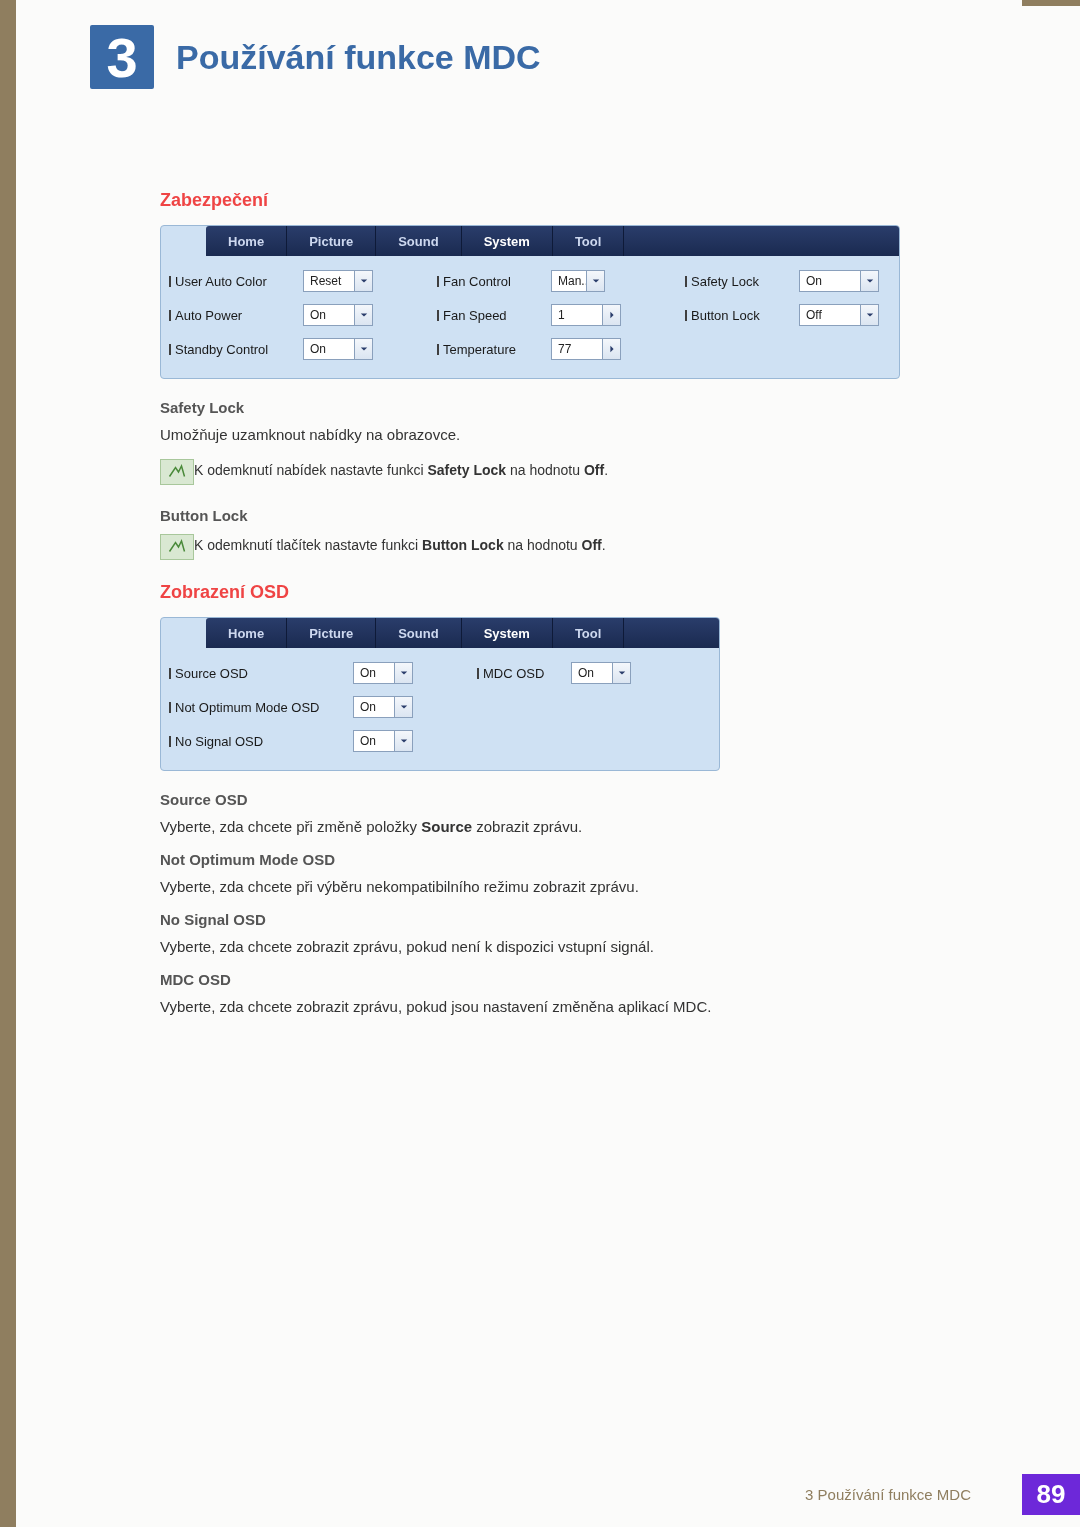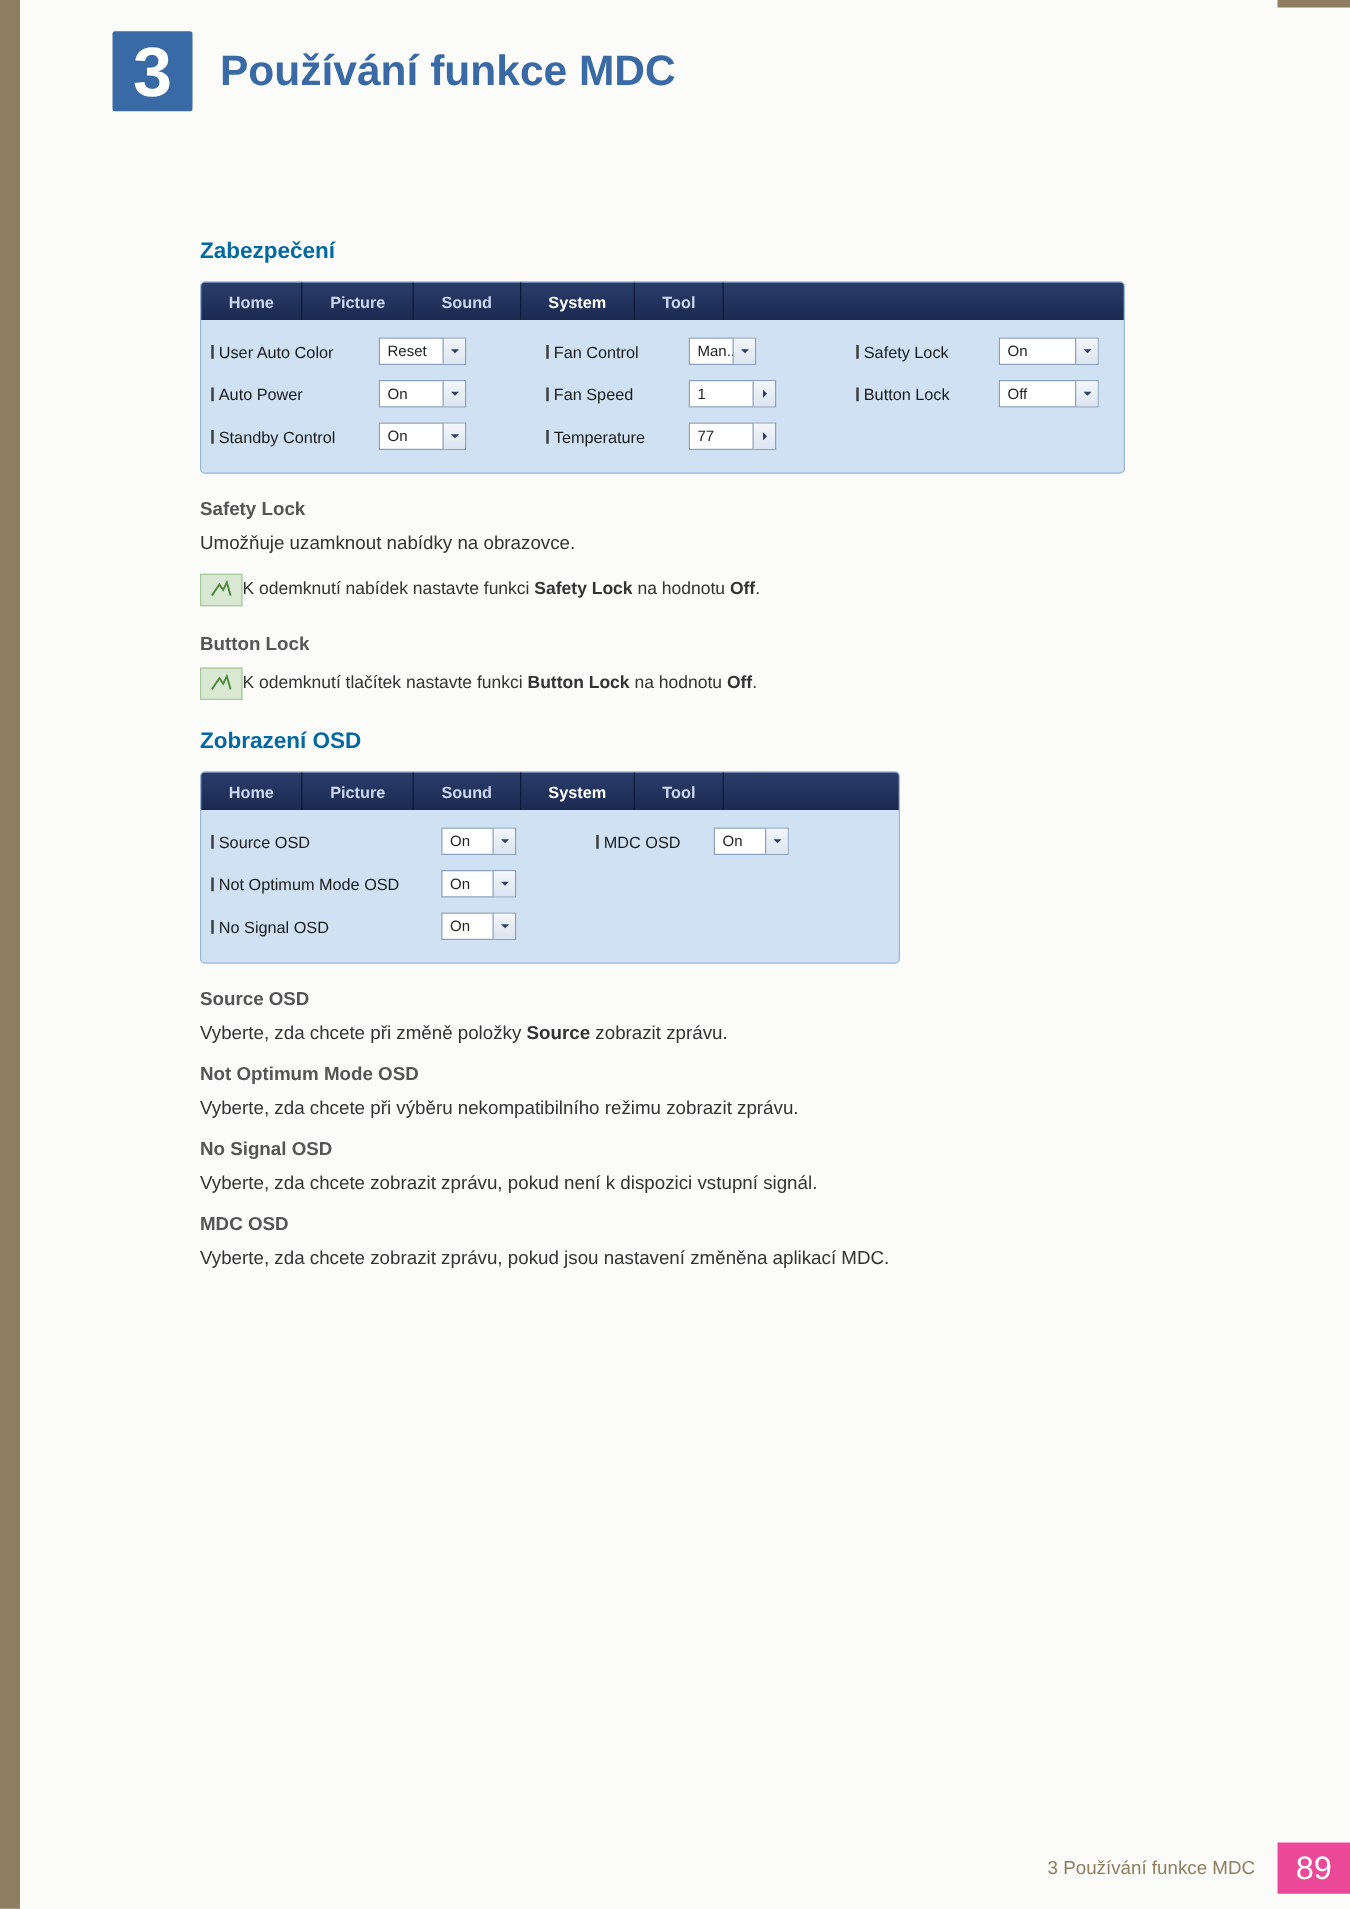--- a/index.html
+++ b/index.html
@@ -42,38 +42,39 @@
     color: #3a6aa6;
     font-size: 34px;
     font-weight: bold;
   }
   .content {
     position: absolute;
     left: 160px; top: 190px;
     width: 780px;
   }
   h2.sec {
-    color: #0369a1;
+    color: #ef4444;
     font-size: 18px;
     font-weight: bold;
     margin-bottom: 14px;
   }
   .panel {
     background: #cfe1f3;
     border: 1px solid #9ab8d6;
     border-radius: 4px;
     padding: 0 0 14px 0;
     margin-bottom: 20px;
   }
   .tabbar {
     display: flex;
     background: linear-gradient(#2a3d6b, #1a2a50);
     height: 30px;
     align-items: stretch;
     border-radius: 3px 3px 0 0;
+    margin-left: 45px;
   }
   .tab {
     color: #cdd8ef;
     font-size: 13px;
     font-weight: bold;
     padding: 0 22px;
     display: flex;
     align-items: center;
     border-right: 1px solid #0e1a38;
   }
@@ -149,26 +150,26 @@
     left: 0; right: 0; bottom: 12px;
     display: flex;
     justify-content: flex-end;
   }
   .footer-label {
     color: #8f7e5f;
     font-size: 15px;
     padding: 12px 18px;
   }
   .footer-page {
-    background: #ec4899;
+    background: #6d28d9;
     color: #fff;
     font-size: 26px;
-    font-weight: normal;
+    font-weight: bold;
     width: 58px;
-    display: flex; align-items: center; justify-content: center;
+    display: flex; align-items: center; justify-content: center; margin-left: 33px;
   }
   .top-right-strip {
     position: absolute;
     right: 0; top: 0;
     width: 58px; height: 6px;
     background: #8f7e5f;
   }
 </style>
 </head>
 <body>

